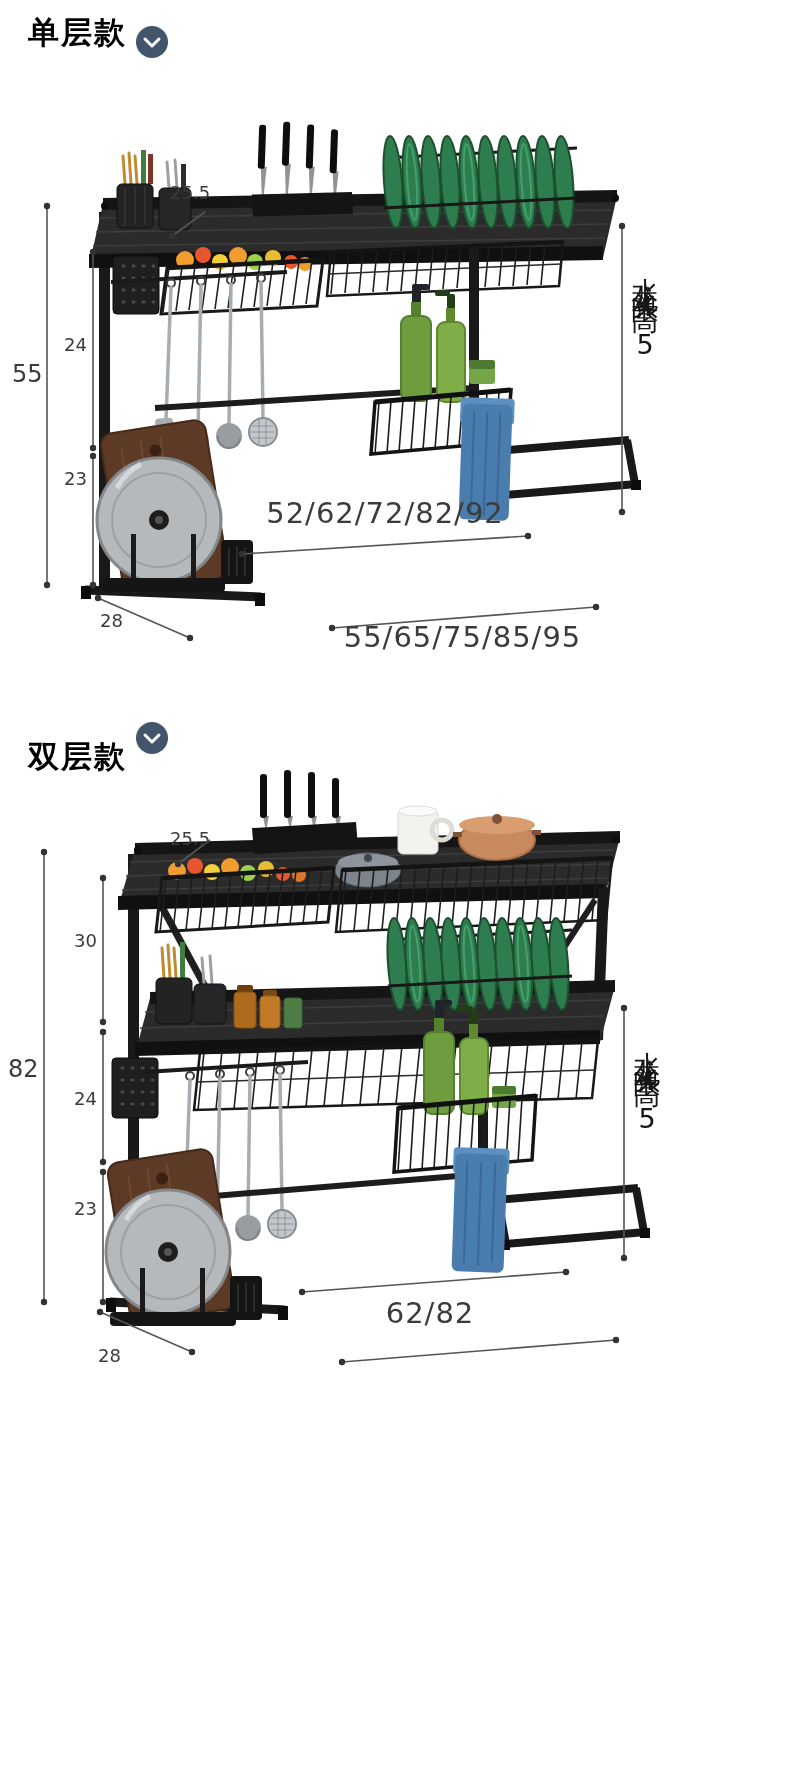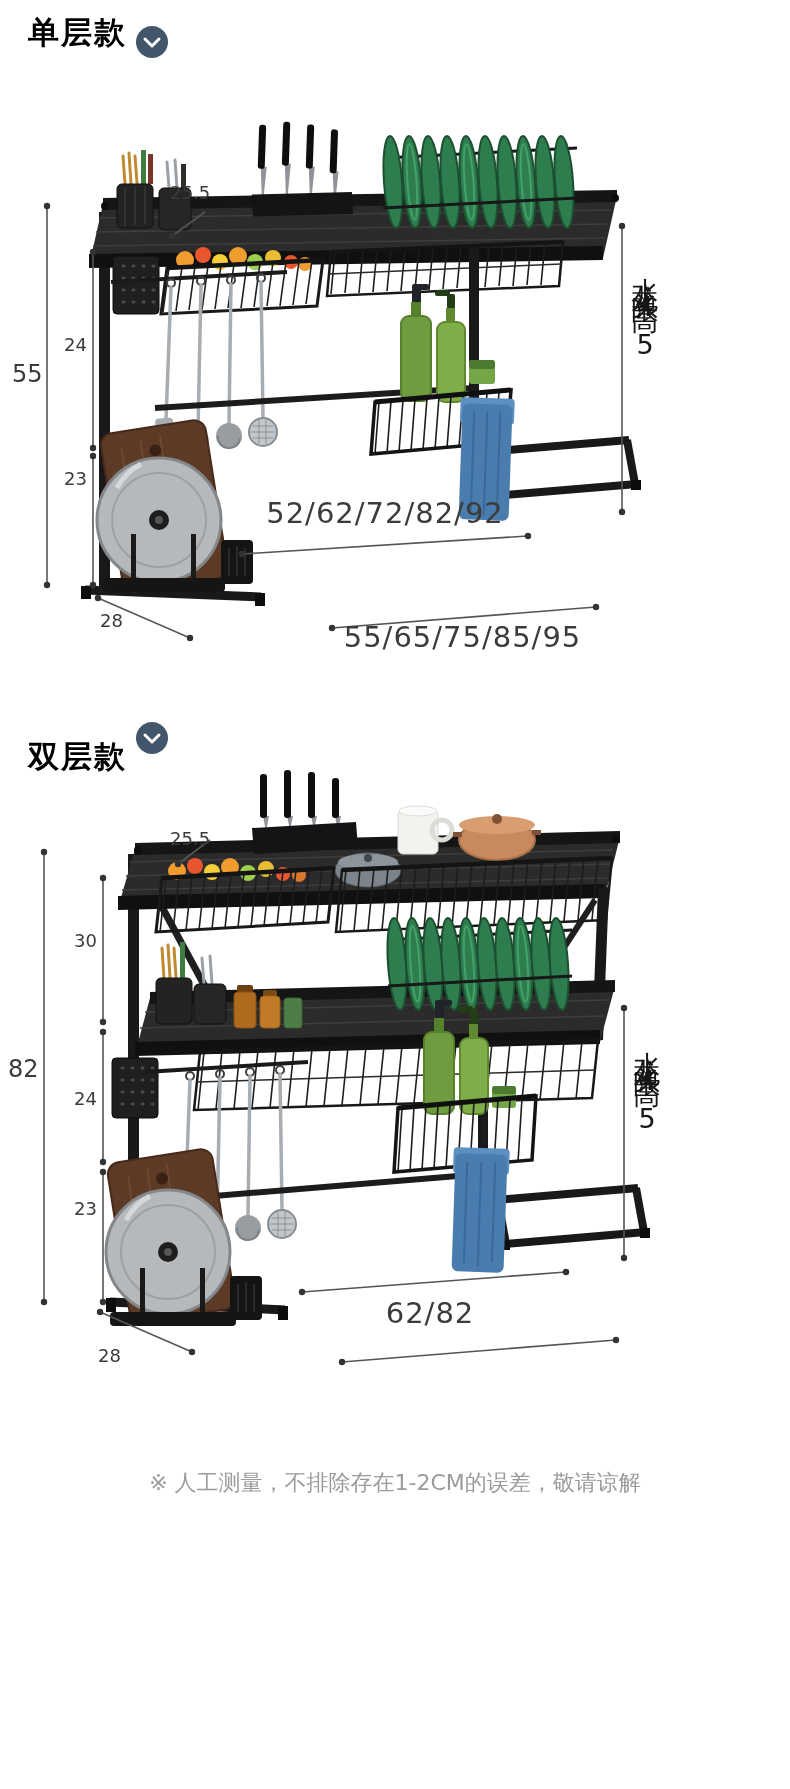--- a/index.html
+++ b/index.html
@@ -517,14 +517,13 @@
     <div class="dim" style="left:170px; top:828px;">25.5</div>
     <div class="dim dim-lg" style="left:8px; top:1055px;">82</div>
     <div class="dim" style="left:74px; top:930px;">30</div>
     <div class="dim" style="left:74px; top:1088px;">24</div>
     <div class="dim" style="left:74px; top:1198px;">23</div>
     <div class="dim" style="left:98px; top:1345px;">28</div>
     <div class="faucet" style="left:632px; top:1030px;">水龙头限高45</div>
     <div class="dim dim-w" style="left:330px; top:1296px; width:200px;">62/82</div>
   </div>
 
-  <p class="footer">※ 人工测量，不排除存在1-2CM的误差，敬请谅解</p>
 </div>
 
 </body></html>

